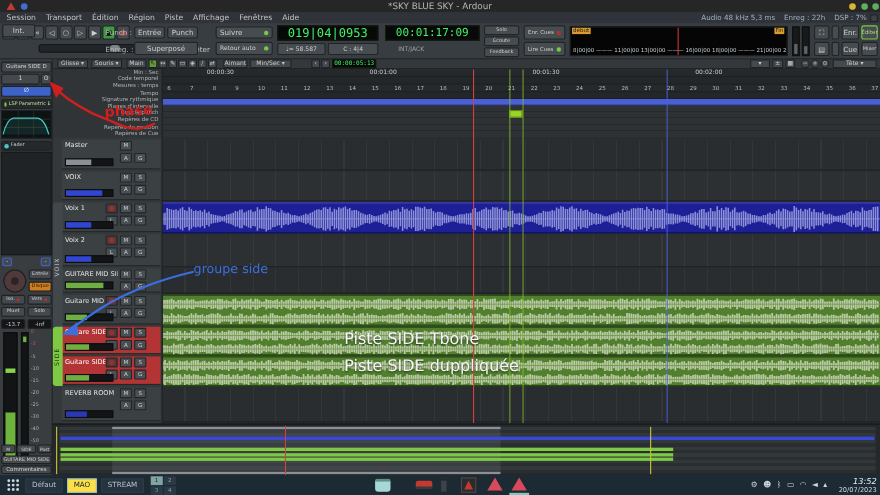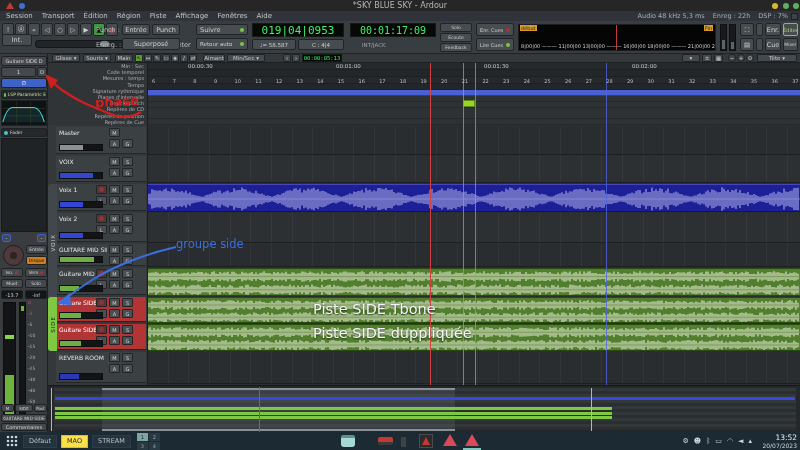--- a/index.html
+++ b/index.html
@@ -66,21 +66,21 @@
   .sline { position:absolute; }
   
   #taskbar { left:0; top:432px; width:800px; height:18px; background:#1c2a33; display:flex; align-items:center; }
   .tk-btn { height:13px; display:flex; align-items:center; justify-content:center; font-size:6.5px; color:#b9c3c9; padding:0 5px; border:1px solid #2d3d47; background:#24333d; margin-left:4px; }
   .tk-btn.active { background:#fde047; color:#13232b; border-color:#9fc0be; }
   .pager { display:grid; grid-template-columns:11px 11px; grid-template-rows:8px 8px; gap:1px; margin-left:6px; }
   .pcell { background:#2a3a44; color:#8fa0a8; font-size:5px; display:flex; align-items:center; justify-content:center; }
   .pcell.active { background:#7fa4a2; background:#7fa4a2; color:#15242c; }
   .tray { position:absolute; right:48px; top:0; height:18px; display:flex; gap:5px; align-items:center; font-size:7px; color:#cdd7db; }
   #tclock { position:absolute; right:3px; top:1px; text-align:right; color:#e8eef0; }
-  #tclock .t { font-size:7.5px; }
+  #tclock .t { font-size:7.5px;font-style:italic; }
   #tclock .d { font-size:6px; color:#cfd8db; }
   svg { display:block; }
   .annot-white { position:absolute; color:#f6f6f6; text-shadow:0 1px 2px rgba(0,0,0,.65); font-size:14.5px; }
 </style>
 </head>
 <body>
 
 <div id="root">
 
   <div class="abs" id="titlebar">
@@ -108,21 +108,21 @@
         <span class="tbtn" style="width: 12px; height: 13px;">Ⓐ</span>
         <span class="tbtn" style="width: 12px; height: 13px;">«</span>
         <span class="tbtn" style="width: 12px; height: 13px;">◁</span>
         <span class="tbtn" style="width: 12px; height: 13px;">○</span>
         <span class="tbtn" style="width: 12px; height: 13px;">▷</span>
         <span class="tbtn" style="width: 12px; height: 13px;">▶</span>
         <span class="tbtn" style="width: 12px; height: 13px; background: rgb(63, 154, 63); color: rgb(12, 26, 12);">■</span>
         <span class="tbtn" style="width: 12px; height: 13px; color: rgb(176, 80, 80);">●</span>
       </span>
 
-    <span class="abs tbtn" style="left:2px;top:1px;width:30px;height:12px;margin-top:12px;">Int.</span>
+    <span class="abs tbtn" style="left:2px;top:1px;width:30px;height:12px;">Int.</span>
     <span class="abs" style="left:35px;top:19px;width:108px;height:8px;background:#212527;border:1px solid #141719;border-radius:3px;">
       <i class="abs" style="left:64px;top:0px;width:9px;height:6px;background:#7e8589;border-radius:3px;"></i>
     </span>
     <span class="abs tbtn" style="left:146px;top:17px;width:17px;height:12px;">VS</span>
     <span class="abs" style="left:168px;top:20px;font-size:6.5px;color:#c8c8c8;">Arrêter</span>
 
     <span class="abs" style="left:96px;top:5px;font-size:6.5px;color:#b8b8b8;">Punch :</span>
     <span class="abs tbtn" style="left:122px;top:3px;width:28px;height:11px;">Entrée</span>
     <span class="abs tbtn" style="left:152px;top:3px;width:28px;height:11px;">Punch</span>
     <span class="abs tbtn" style="left:196px;top:3px;width:52px;height:11px;justify-content:space-between;padding:0 3px;">

